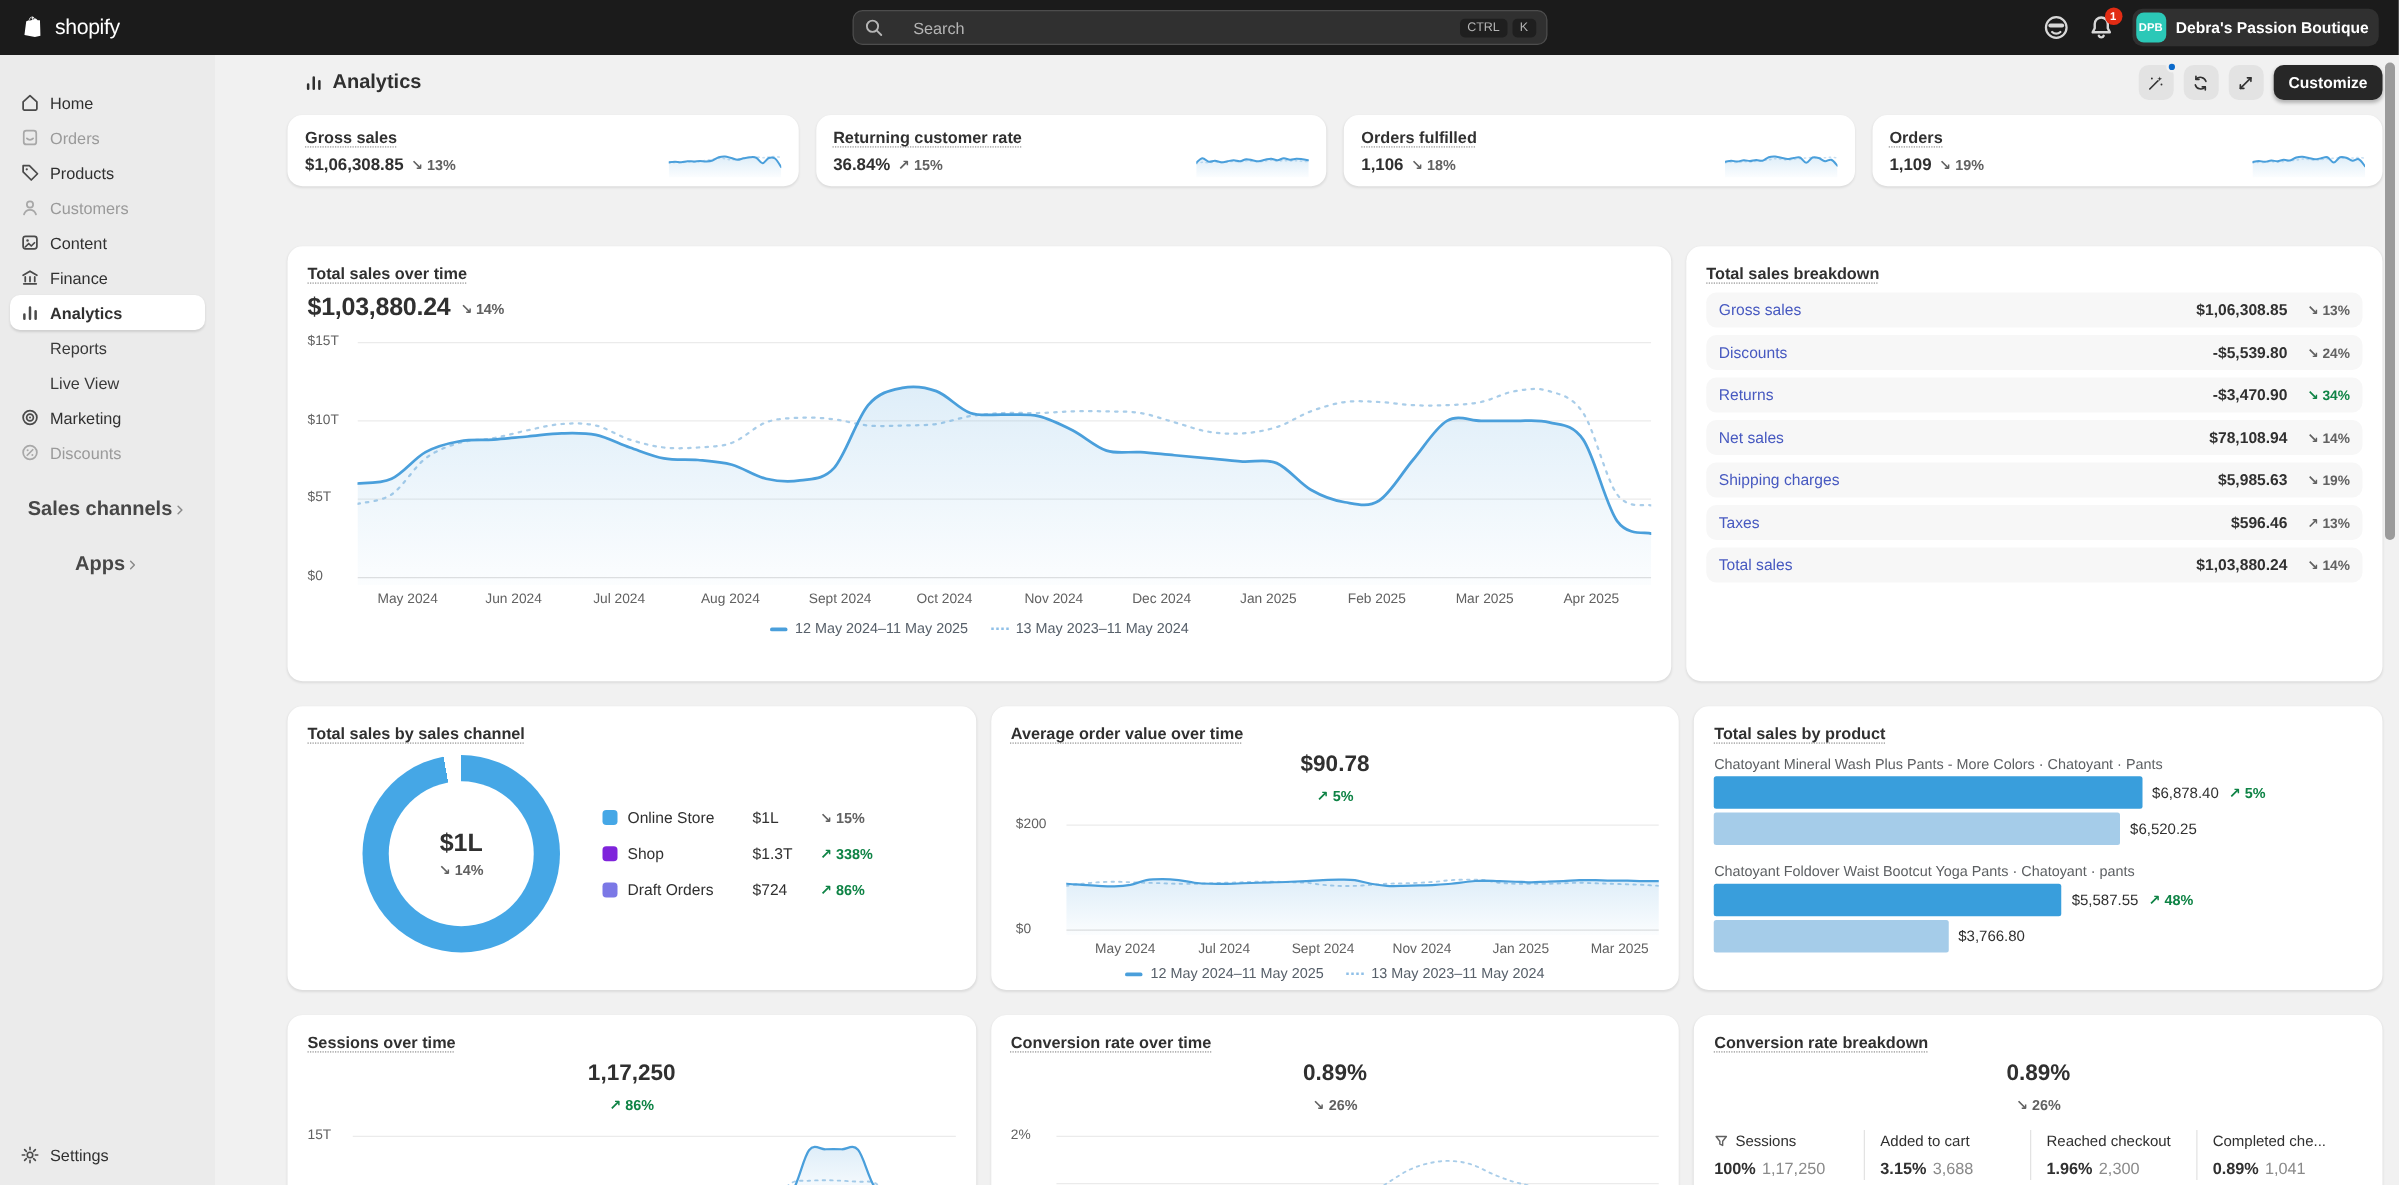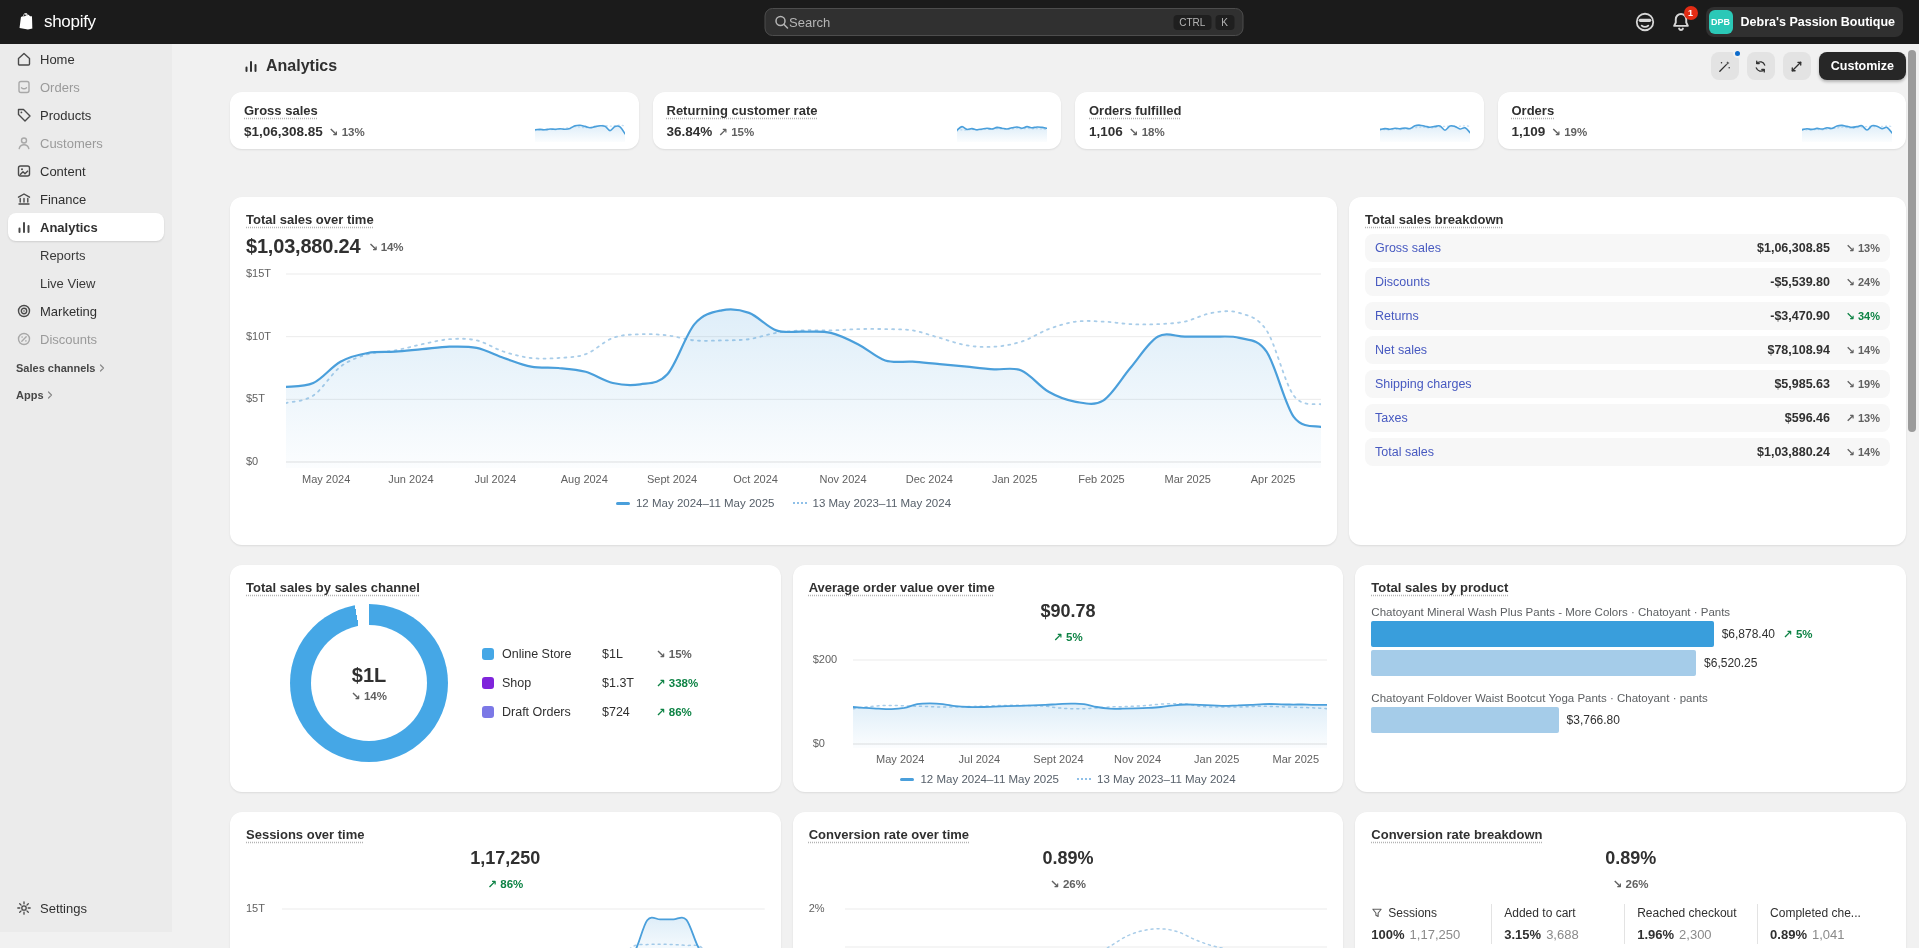--- a/index.html
+++ b/index.html
@@ -4,50 +4,50 @@
 <style>
   * { margin:0; padding:0; box-sizing:border-box; }
   html,body { width:1919px; height:948px; overflow:hidden; background:#f1f1f1;
     font-family:"Liberation Sans","DejaVu Sans",sans-serif; color:#303030; }
 
   
   .topbar { position:absolute; top:0; left:0; right:0; height:44px; background:#1b1b1b;
     display:flex; align-items:center; padding:0 16px; z-index:30; }
   .logo { display:flex; align-items:center; gap:6px; color:#fff; font-weight:400;
     font-size:17px; letter-spacing:-.3px; }
-  .search { position:absolute; left:50%; transform:translateX(-50%); width:479px; height:28px;
+  .search { position:absolute; left:50%; transform:translateX(-50%); width:556px; height:28px;
     background:#303030; border:1px solid #4d4d4d; border-radius:8px; display:flex;
-    align-items:center; gap:0; padding:0 8px; color:#b5b5b5; font-size:13px;margin-left:44px; }
+    align-items:center; gap:24px; padding:0 8px; color:#b5b5b5; font-size:13px; }
   .search .keys { margin-left:auto; display:flex; gap:4px; }
   .key { background:#1f1f1f; border-radius:4px; padding:2px 6px; font-size:10px; color:#b5b5b5; }
   .tb-right { margin-left:auto; display:flex; align-items:center; gap:14px; }
   .tb-icon { position:relative; width:22px; height:22px; color:#d7d7d7; display:flex;
     align-items:center; justify-content:center; }
   .badge { position:absolute; top:-5px; right:-6px; min-width:14px; height:14px; background:#e22c14;
     border-radius:8px; color:#fff; font-size:9px; font-weight:700; display:flex;
     align-items:center; justify-content:center; padding:0 3px; }
   .store-chip { display:flex; align-items:center; gap:8px; background:#303030; border-radius:8px;
     padding:3px 8px 3px 3px; }
   .avatar { width:24px; height:24px; border-radius:6px; background:#2bc8b7; color:#fff;
     font-size:9px; font-weight:700; display:flex; align-items:center; justify-content:center; }
   .store-name { color:#fff; font-size:12.5px; font-weight:650; }
 
   
-  .sidebar { position:absolute; top:44px; left:0; bottom:16px; width:172px; background:#ebebeb;
-    padding:1px 8px; font-size:13px; }
+  .sidebar { position:absolute; top:44px; left:0; bottom:0; width:172px; background:#ebebeb;
+    padding:24px 8px; font-size:13px; }
   .side-item { display:flex; align-items:center; gap:8px; height:28px; padding:0 8px;
     border-radius:8px; font-weight:500; color:#303030; cursor:default; }
   .side-item.active { background:#fff; font-weight:700; box-shadow:0 1px 2px rgba(0,0,0,.12); }
   .side-item.disabled { color:#9a9a9a; }
   .side-item.disabled .icn { color:#a8a8a8; }
   .side-item.sub { padding-left:32px; font-weight:450; color:#3a3a3a; }
   .icn { width:16px; height:16px; flex:0 0 16px; color:#4a4a4a; display:flex; }
   .icn svg { width:16px; height:16px; }
-  .side-section { display:flex; justify-content:flex-start; align-items:center; margin-top:3px;
-    padding:0 8px; font-size:11px; font-weight:600; color:#474747; height:24px; }
+  .side-section { display:flex; justify-content:center; align-items:center; margin-top:20px;
+    padding:0 8px; font-size:16px; font-weight:600; color:#474747; height:24px; }
   .chev { color:#8a8a8a; display:flex; }
   .settings-item { position:absolute; bottom:10px; left:8px; right:8px; }
 
   
   .main { position:absolute; left:172px; top:44px; right:0; bottom:0; background:#f1f1f1;
     padding:8px 13px 0 58px; }
   .page-head { display:flex; align-items:center; height:28px; margin-left:13px; }
   .ph-title { display:flex; align-items:center; gap:7px; font-size:16px; font-weight:700; }
   .ph-title .icn { color:#303030; }
   .ph-actions { margin-left:auto; display:flex; align-items:center; gap:8px; }
@@ -626,20 +626,25 @@
           <span class="bdelta">↗ 5%</span>
         </div>
         <div class="bar-line">
           <div class="pbar prev" id="bar-0-prev" style="width: 62.6%;"></div>
           <span class="bval">$6,520.25</span>
         </div>
       </div>
       <div class="pgroup" style="margin-top:16px;">
         <div class="plabel">Chatoyant Foldover Waist Bootcut Yoga Pants · Chatoyant · pants</div>
         <div class="bar-line">
+          <div class="pbar" id="bar-1-cur" style="width: 53.6%;"></div>
+          <span class="bval">$5,587.55</span>
+          <span class="bdelta">↗ 48%</span>
+        </div>
+        <div class="bar-line">
           <div class="pbar prev" id="bar-1-prev" style="width: 36.1%;"></div>
           <span class="bval">$3,766.80</span>
         </div>
       </div>
     </div>
   </div>
 
   <div class="row row3">
     <div class="card">
       <span class="dotted-t">Sessions over time</span>

